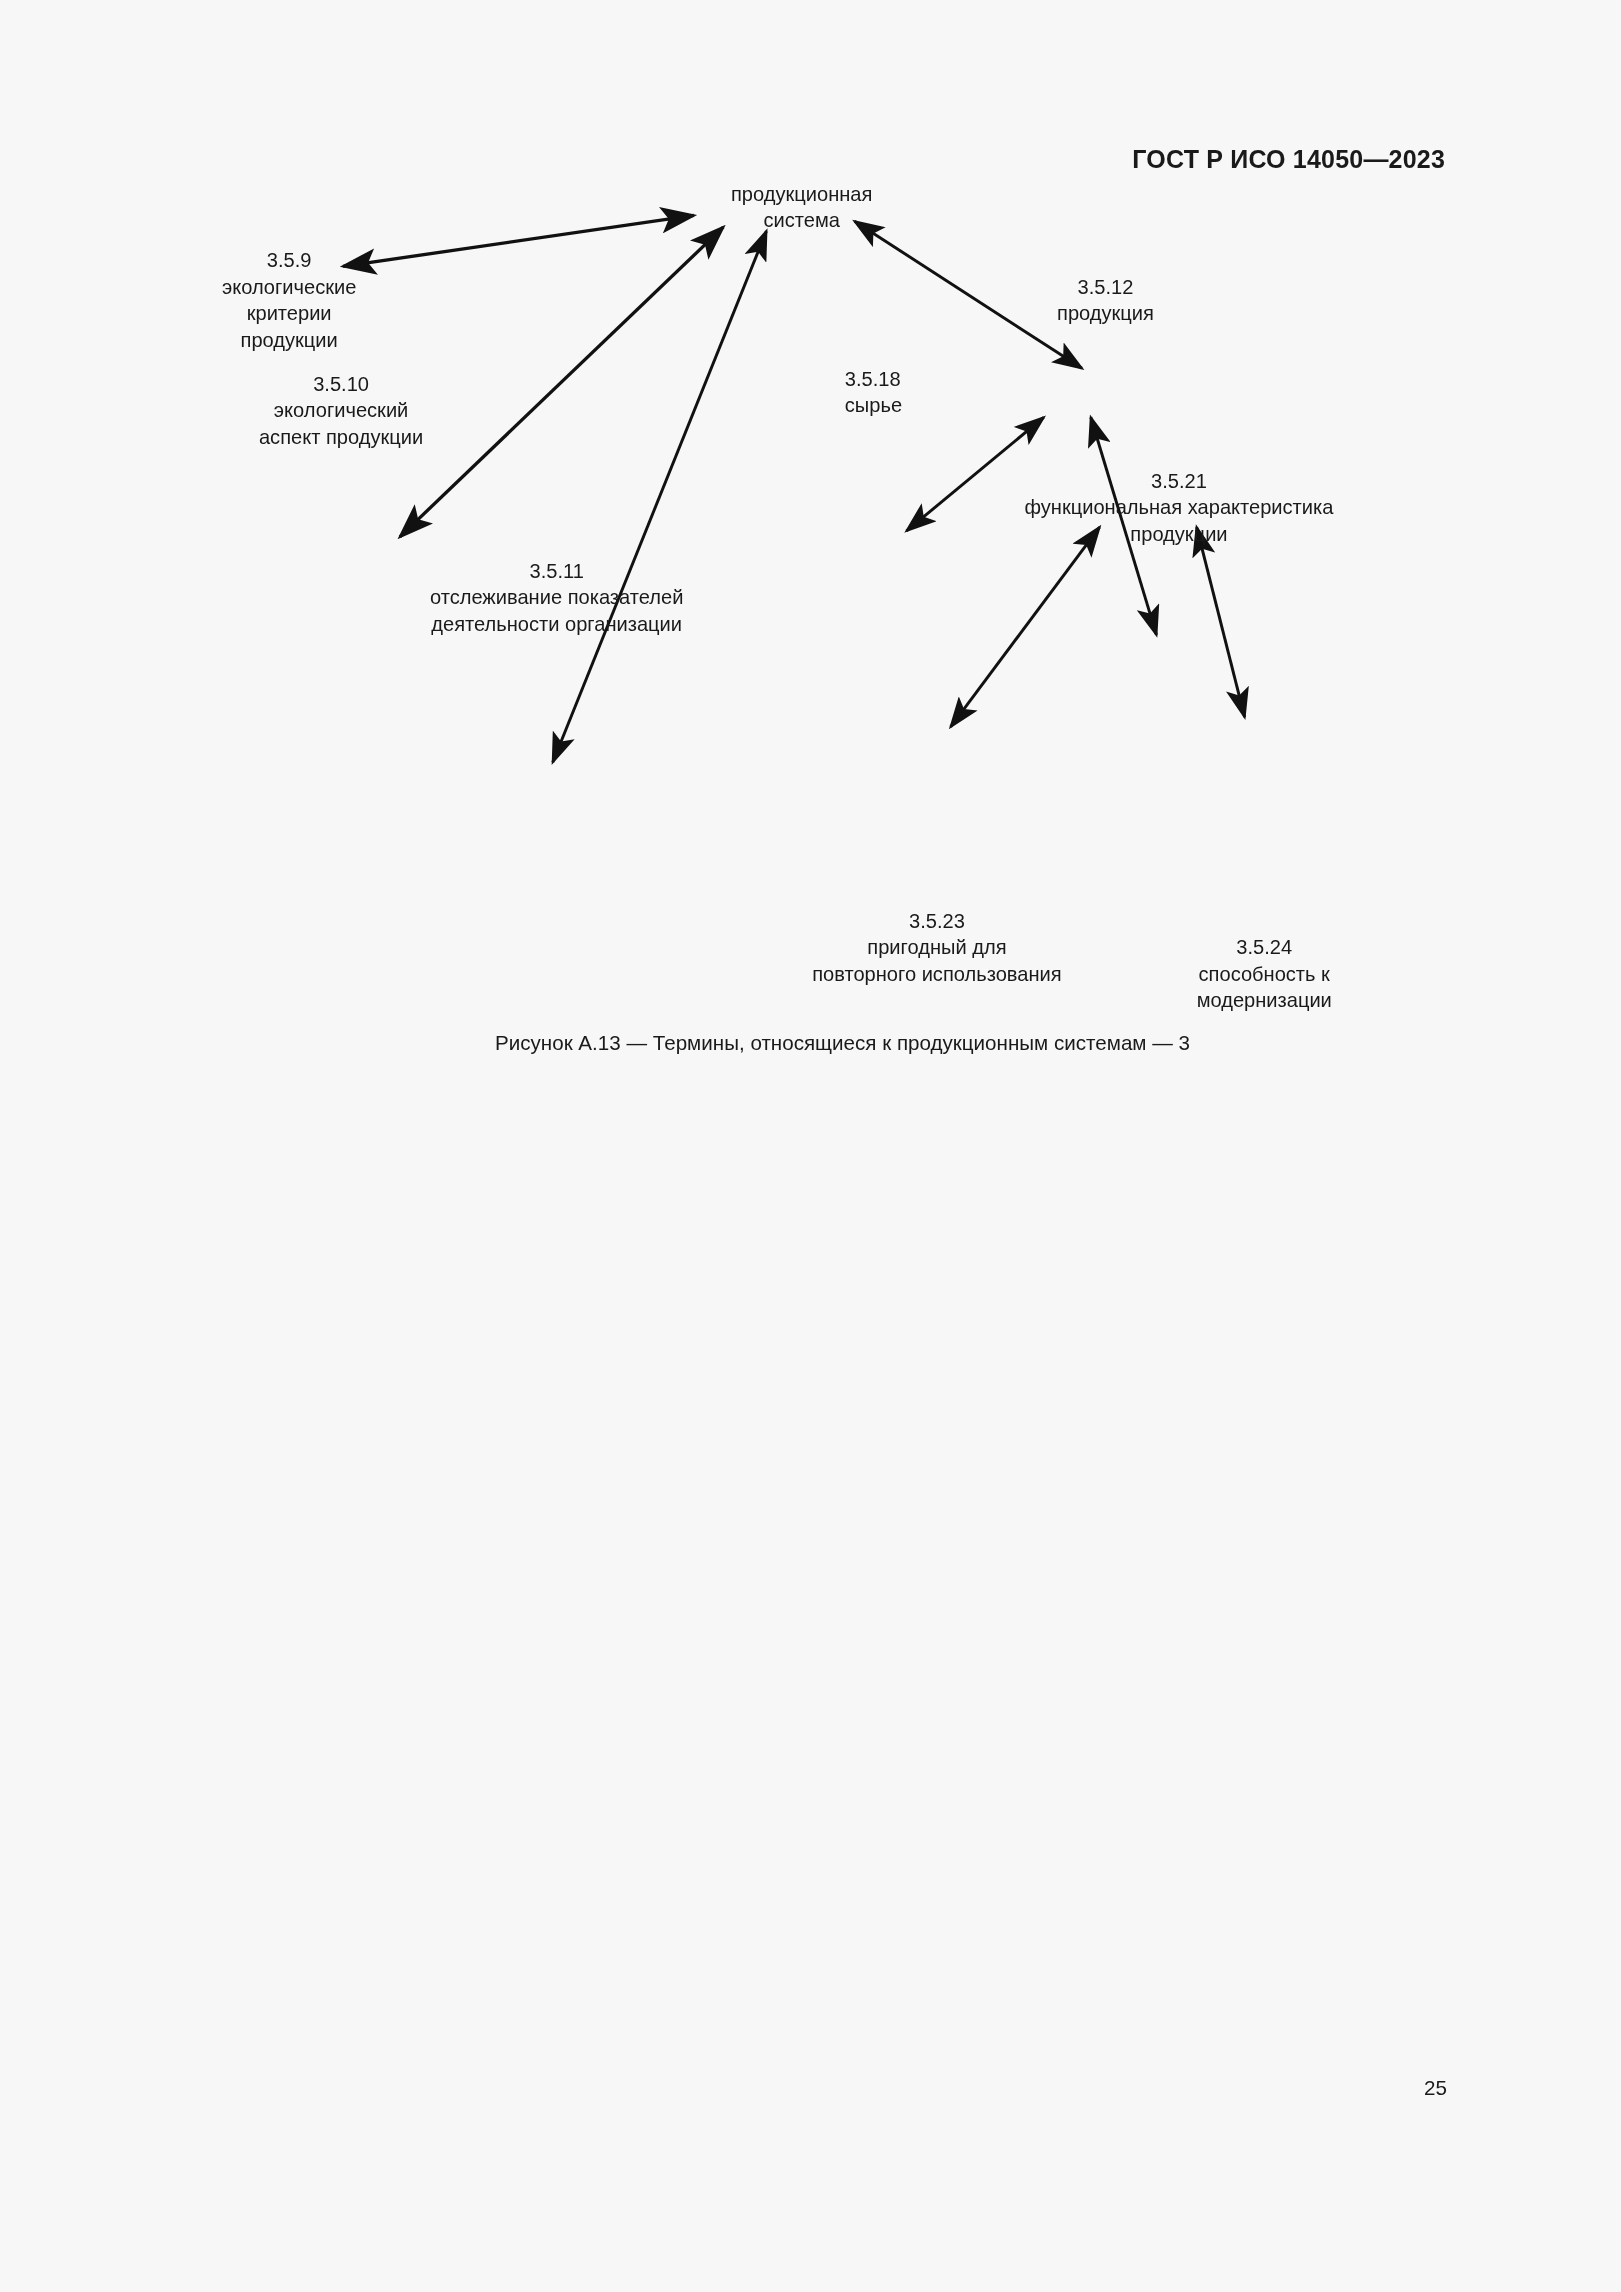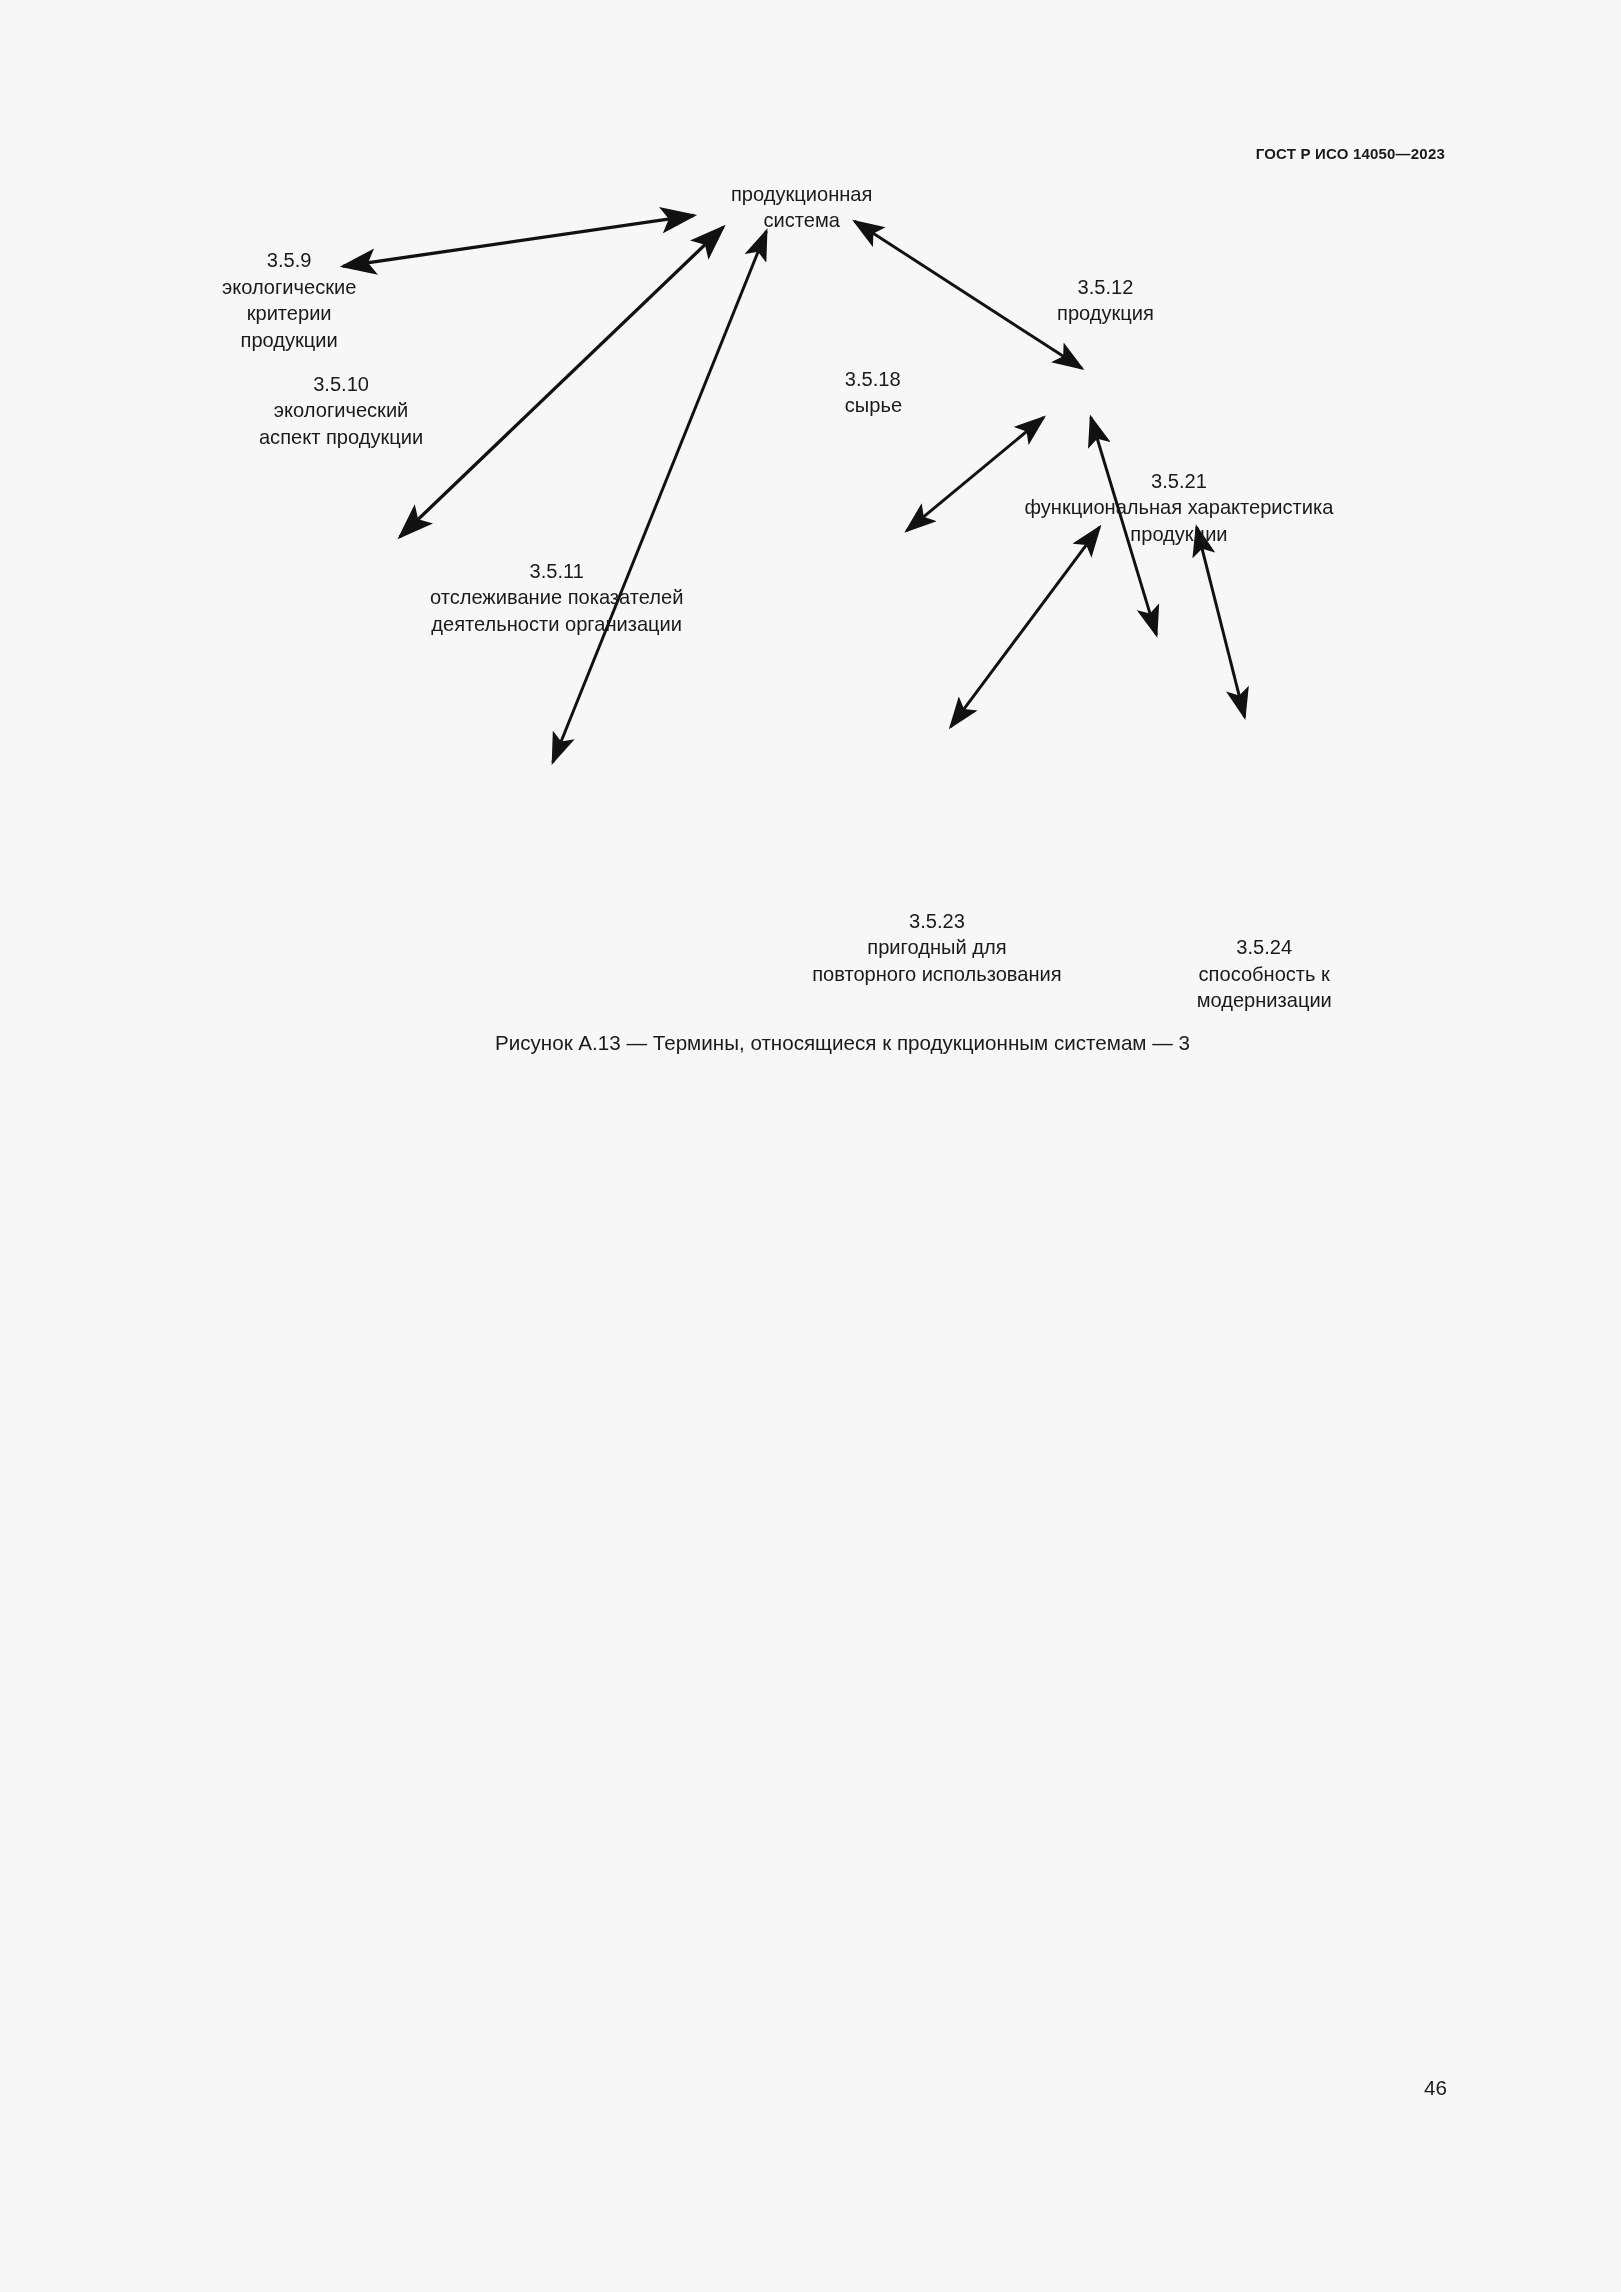--- a/index.html
+++ b/index.html
@@ -15,21 +15,21 @@
     position: relative;
     width: 1621px;
     height: 2293px;
     background: #f7f7f7;
     overflow: hidden;
   }
   .header-std {
     position: absolute;
     top: 145px;
     right: 176px;
-    font-size: 15px;
+    font-size: 25px;
     font-weight: bold;
     color: #1a1a1a;
     letter-spacing: 0.2px;
     white-space: nowrap;
   }
   .figure-area {
     position: absolute;
     left: 0;
     top: 186px;
     width: 1296px;
@@ -151,16 +151,16 @@
           <text class="node-text" x="1290" y="811" text-anchor="middle">способность к</text>
           <text class="node-text" x="1290" y="838" text-anchor="middle">модернизации</text>
         </g>
 
       </g>
     </svg>
   </div>
 
   <div class="caption">Рисунок А.13 — Термины, относящиеся к продукционным системам — 3</div>
 
-  <div class="page-number">46</div>
+  <div class="page-number">25</div>
 
 </div>
 
 
 </body></html>

